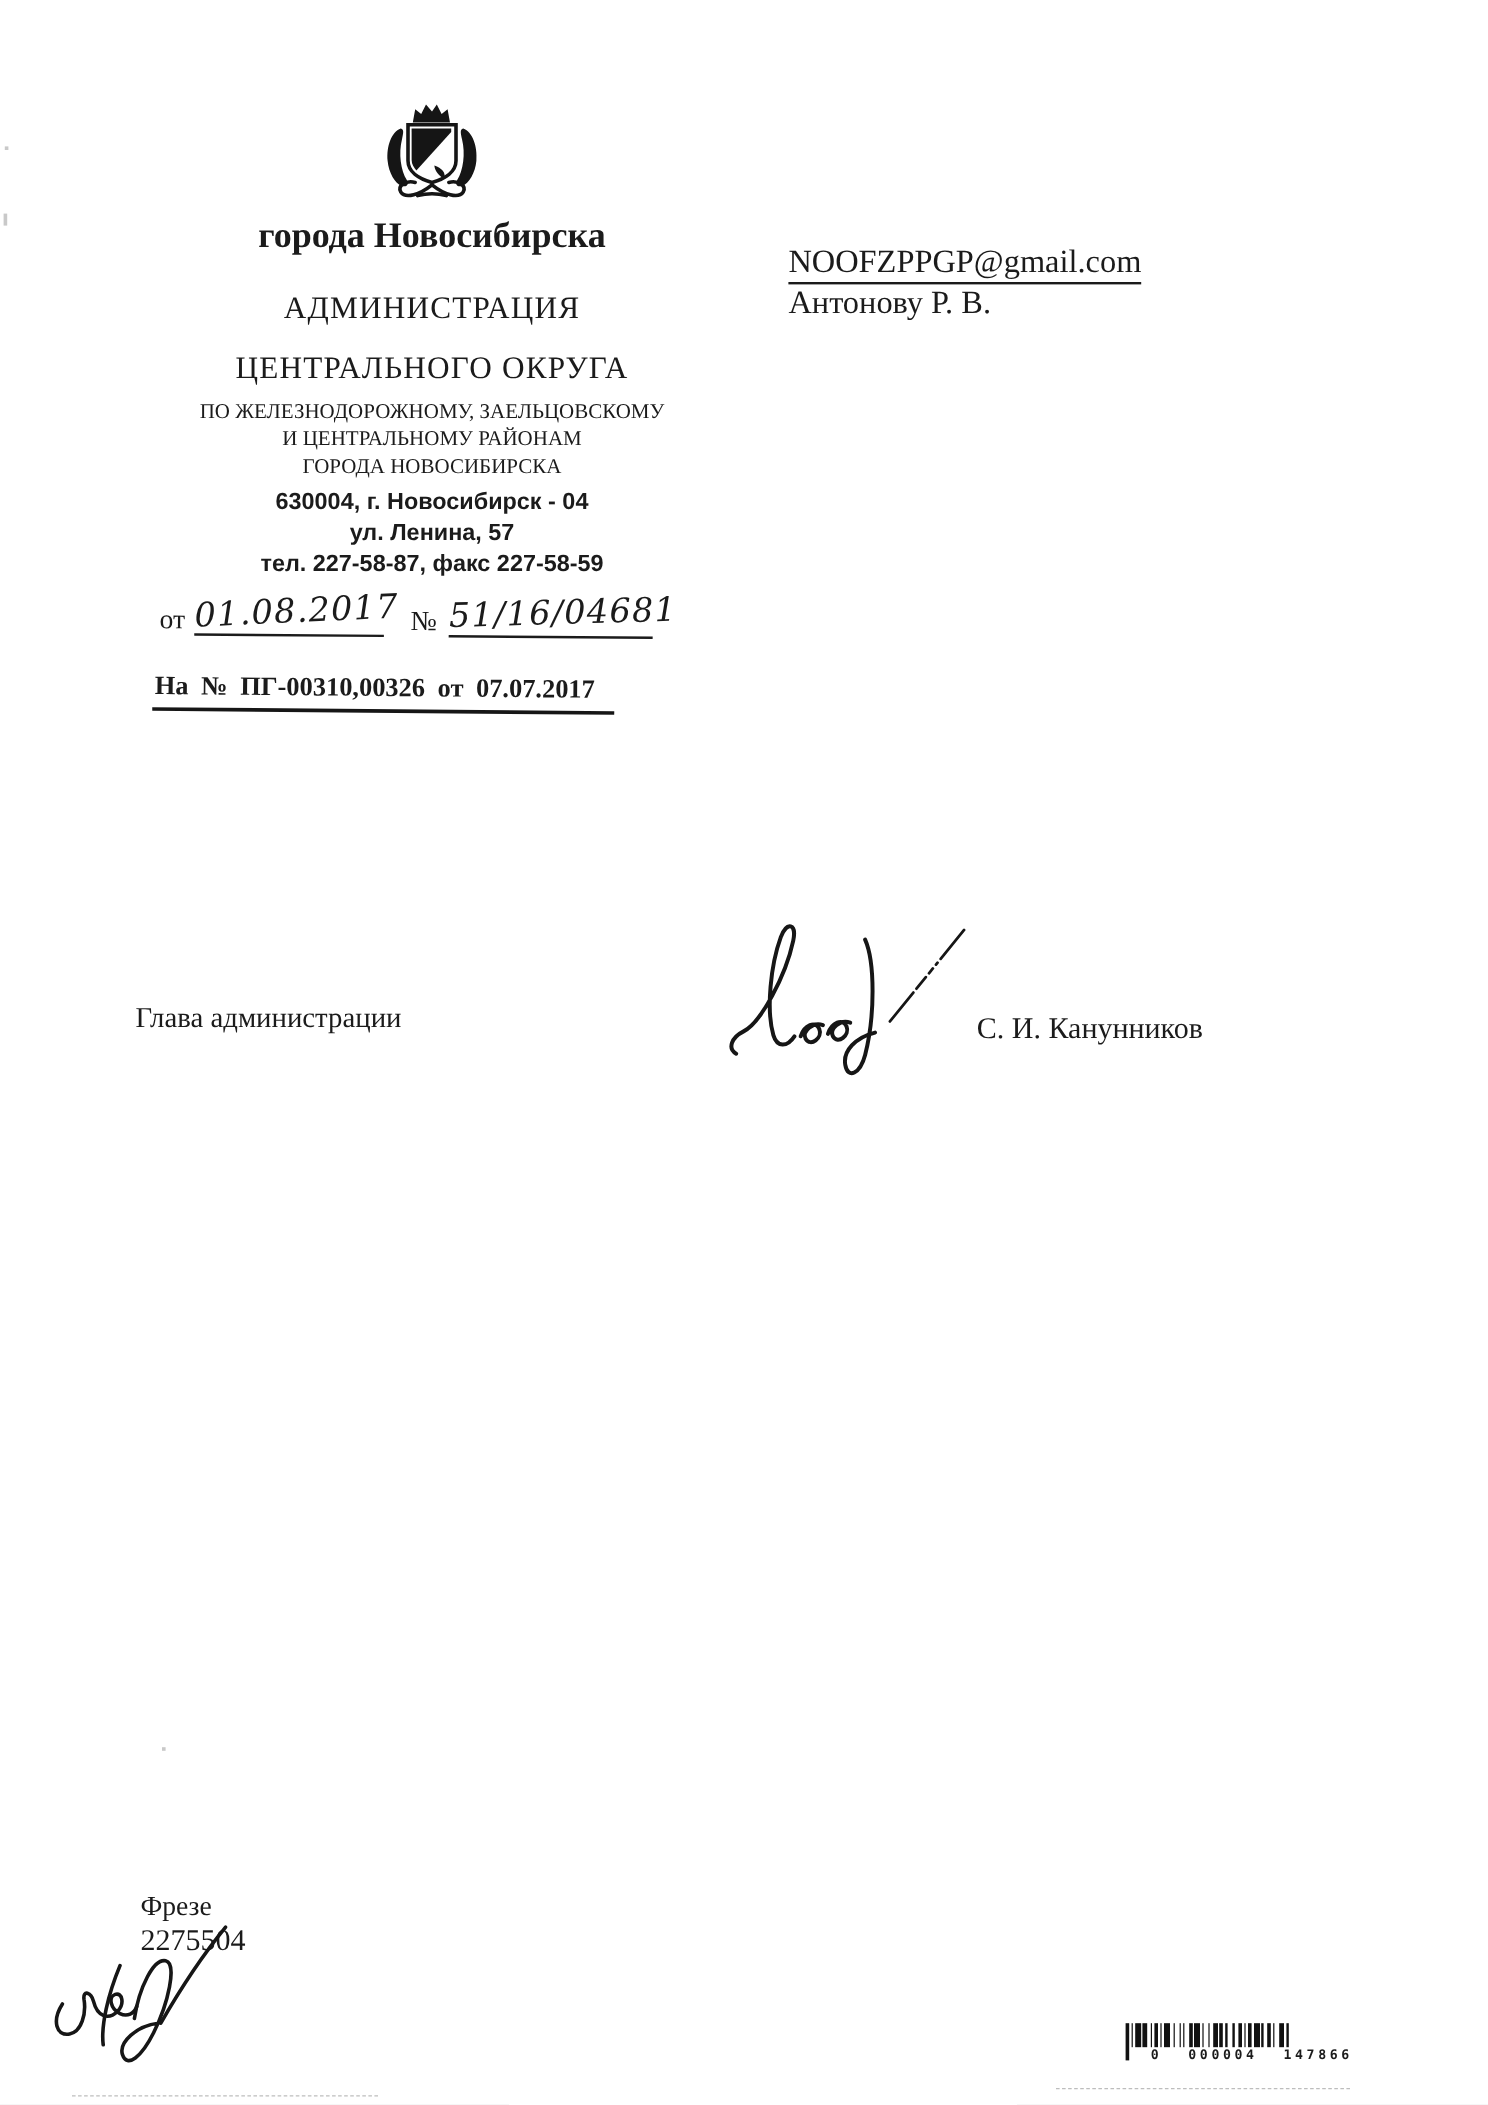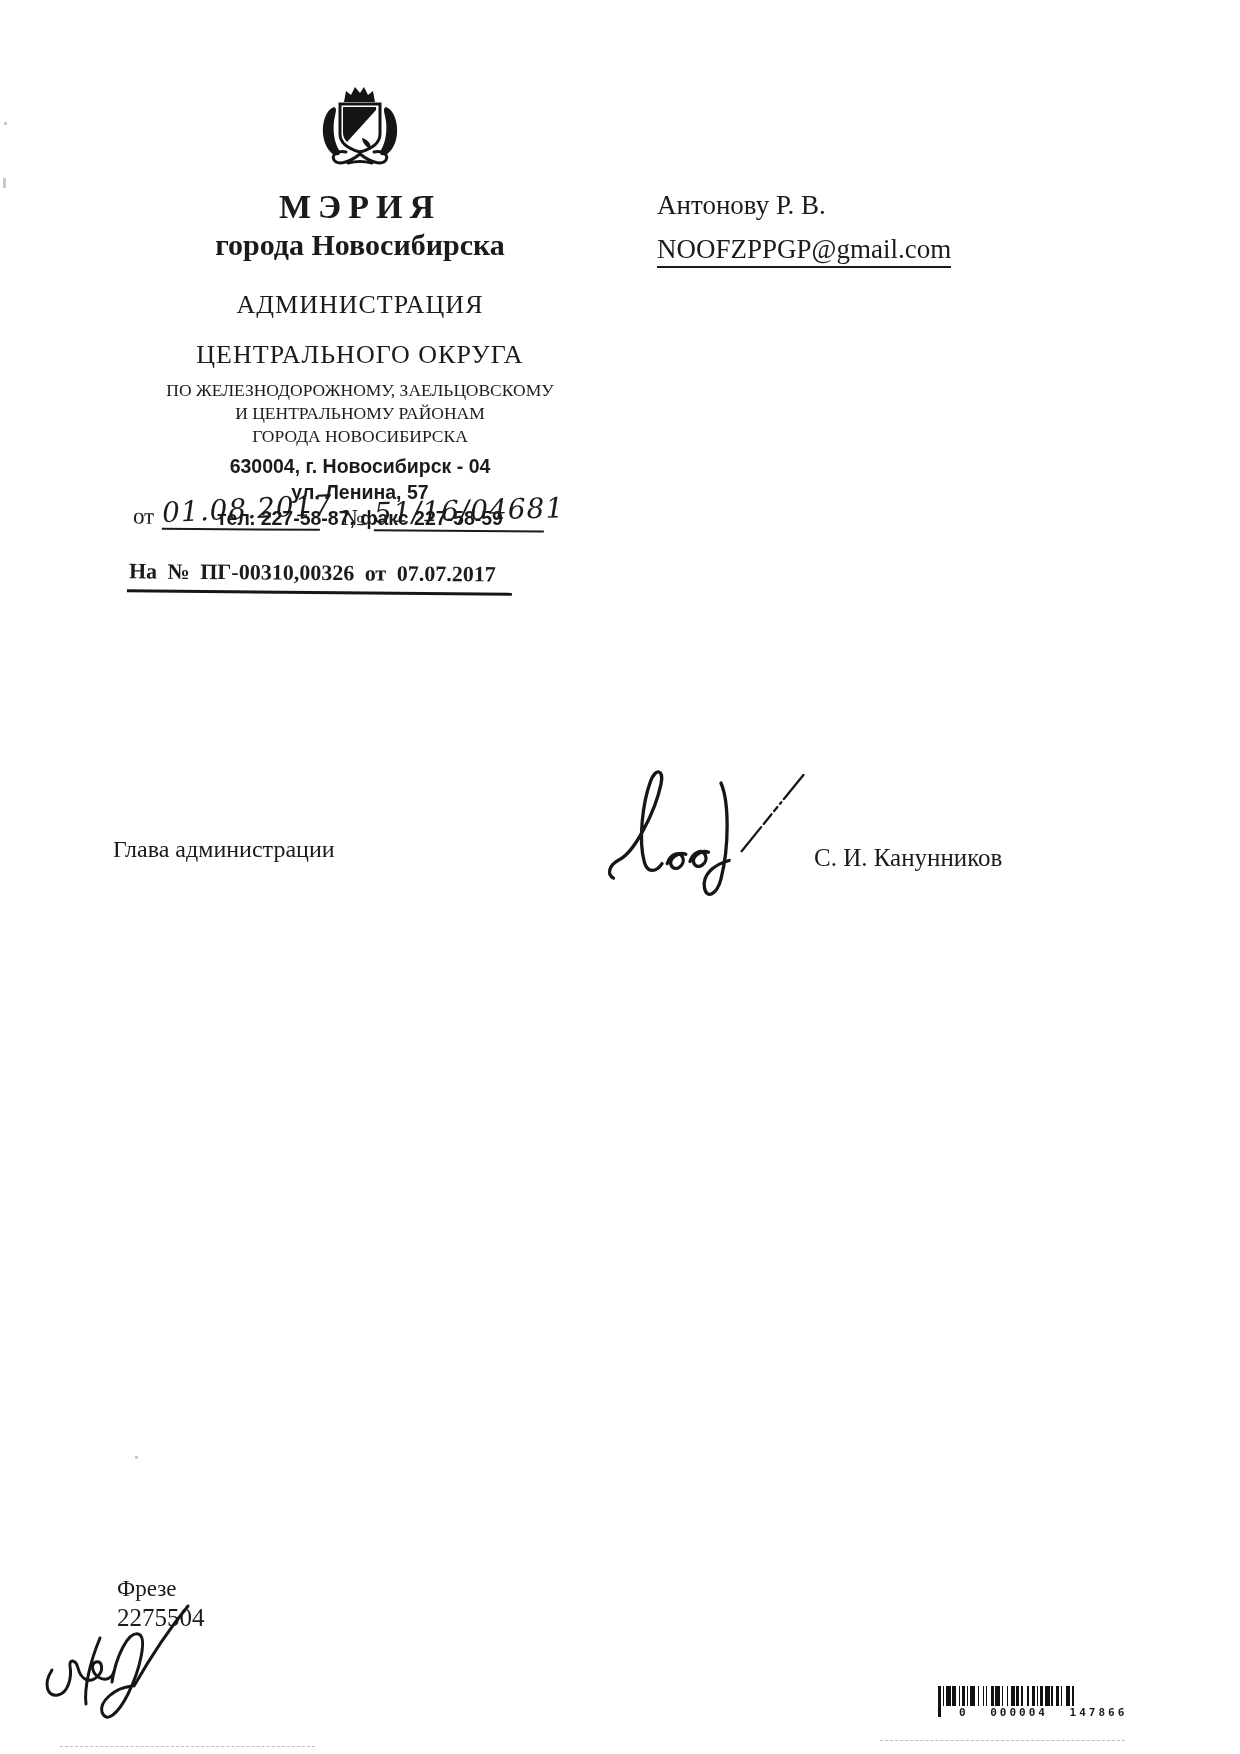--- a/index.html
+++ b/index.html
@@ -83,35 +83,34 @@
         <path d="M30,18 h40 v30 c0,9 -9,15 -20,18 c-11,-3 -20,-9 -20,-18 z" fill="#ffffff" stroke="#151515" stroke-width="3"></path>
         <path d="M33,21 h33 v3 L37,56 c-2,-2 -4,-5 -4,-9 z" fill="#151515"></path>
         <path d="M52,52 c6,2 10,6 8,11 c-4,-2 -8,-7 -8,-11 z" fill="#151515"></path>
         <g fill="none" stroke="#151515" stroke-width="3" stroke-linecap="round">
           <path d="M50,68 c-10,8 -22,12 -26,6 c-3,-5 4,-10 12,-8"></path>
           <path d="M50,68 c10,8 22,12 26,6 c3,-5 -4,-10 -12,-8"></path>
           <path d="M38,77 c8,-2 16,-2 24,0"></path>
         </g>
       </svg>
     </div>
-    <div class="org1">МЭРИЯ</div>
     <div class="org2">города Новосибирска</div>
     <div class="div1">АДМИНИСТРАЦИЯ</div>
     <div class="div2">ЦЕНТРАЛЬНОГО ОКРУГА</div>
     <div class="dis dis1">ПО ЖЕЛЕЗНОДОРОЖНОМУ, ЗАЕЛЬЦОВСКОМУ</div>
     <div class="dis">И ЦЕНТРАЛЬНОМУ РАЙОНАМ</div>
     <div class="dis">ГОРОДА НОВОСИБИРСКА</div>
     <div class="adr adr1">630004, г. Новосибирск - 04</div>
     <div class="adr">ул. Ленина, 57</div>
     <div class="adr">тел. 227-58-87, факс 227-58-59</div>
   </div>
 
   <div class="recipient">
+    <div><span class="email">NOOFZPPGP@gmail.com</span></div>
     <div>Антонову Р. В.</div>
-    <div><span class="email">NOOFZPPGP@gmail.com</span></div>
   </div>
 
   <div class="ref-row">
     <span class="lbl">от</span><span class="field field-date"><span class="hw hw-date">01.08.2017</span></span><span class="lbl num-label">№</span><span class="field field-num"><span class="hw hw-num">51/16/04681</span></span>
   </div>
   <div class="reply-line">На № ПГ-00310,00326 от 07.07.2017</div>
 
 
   <div class="sig-title">Глава администрации</div>
   <div class="sig-svg">

